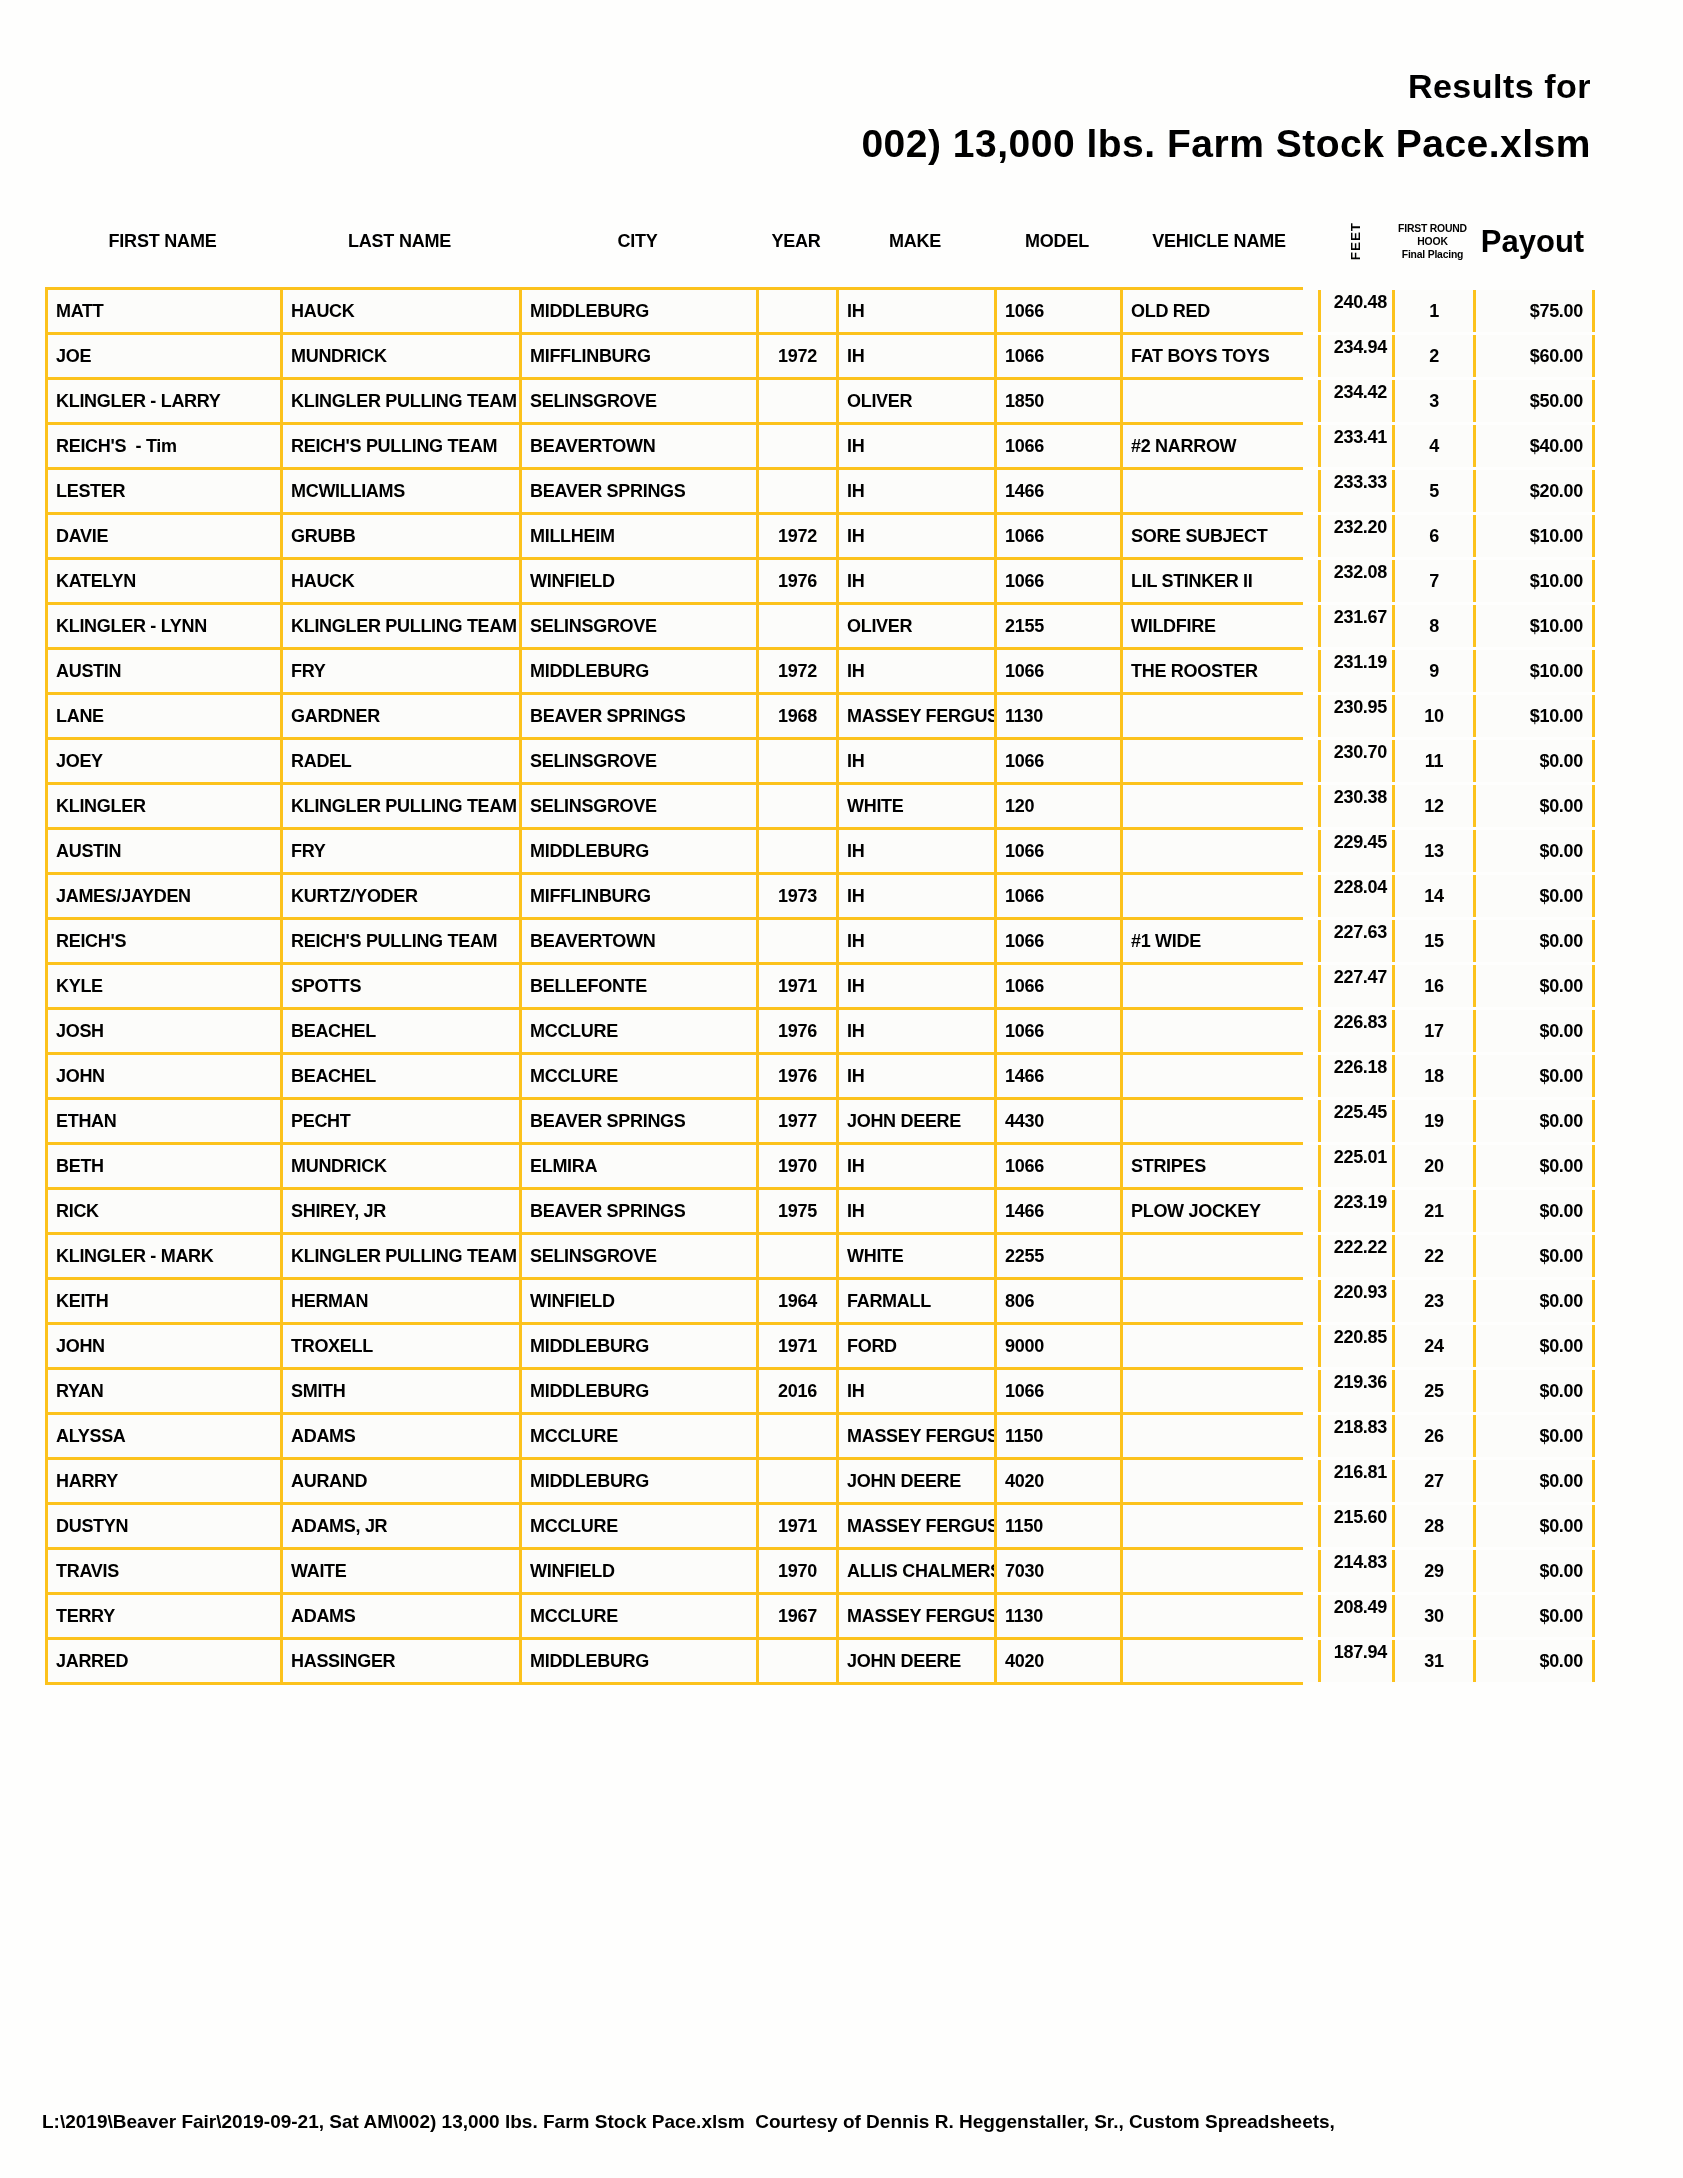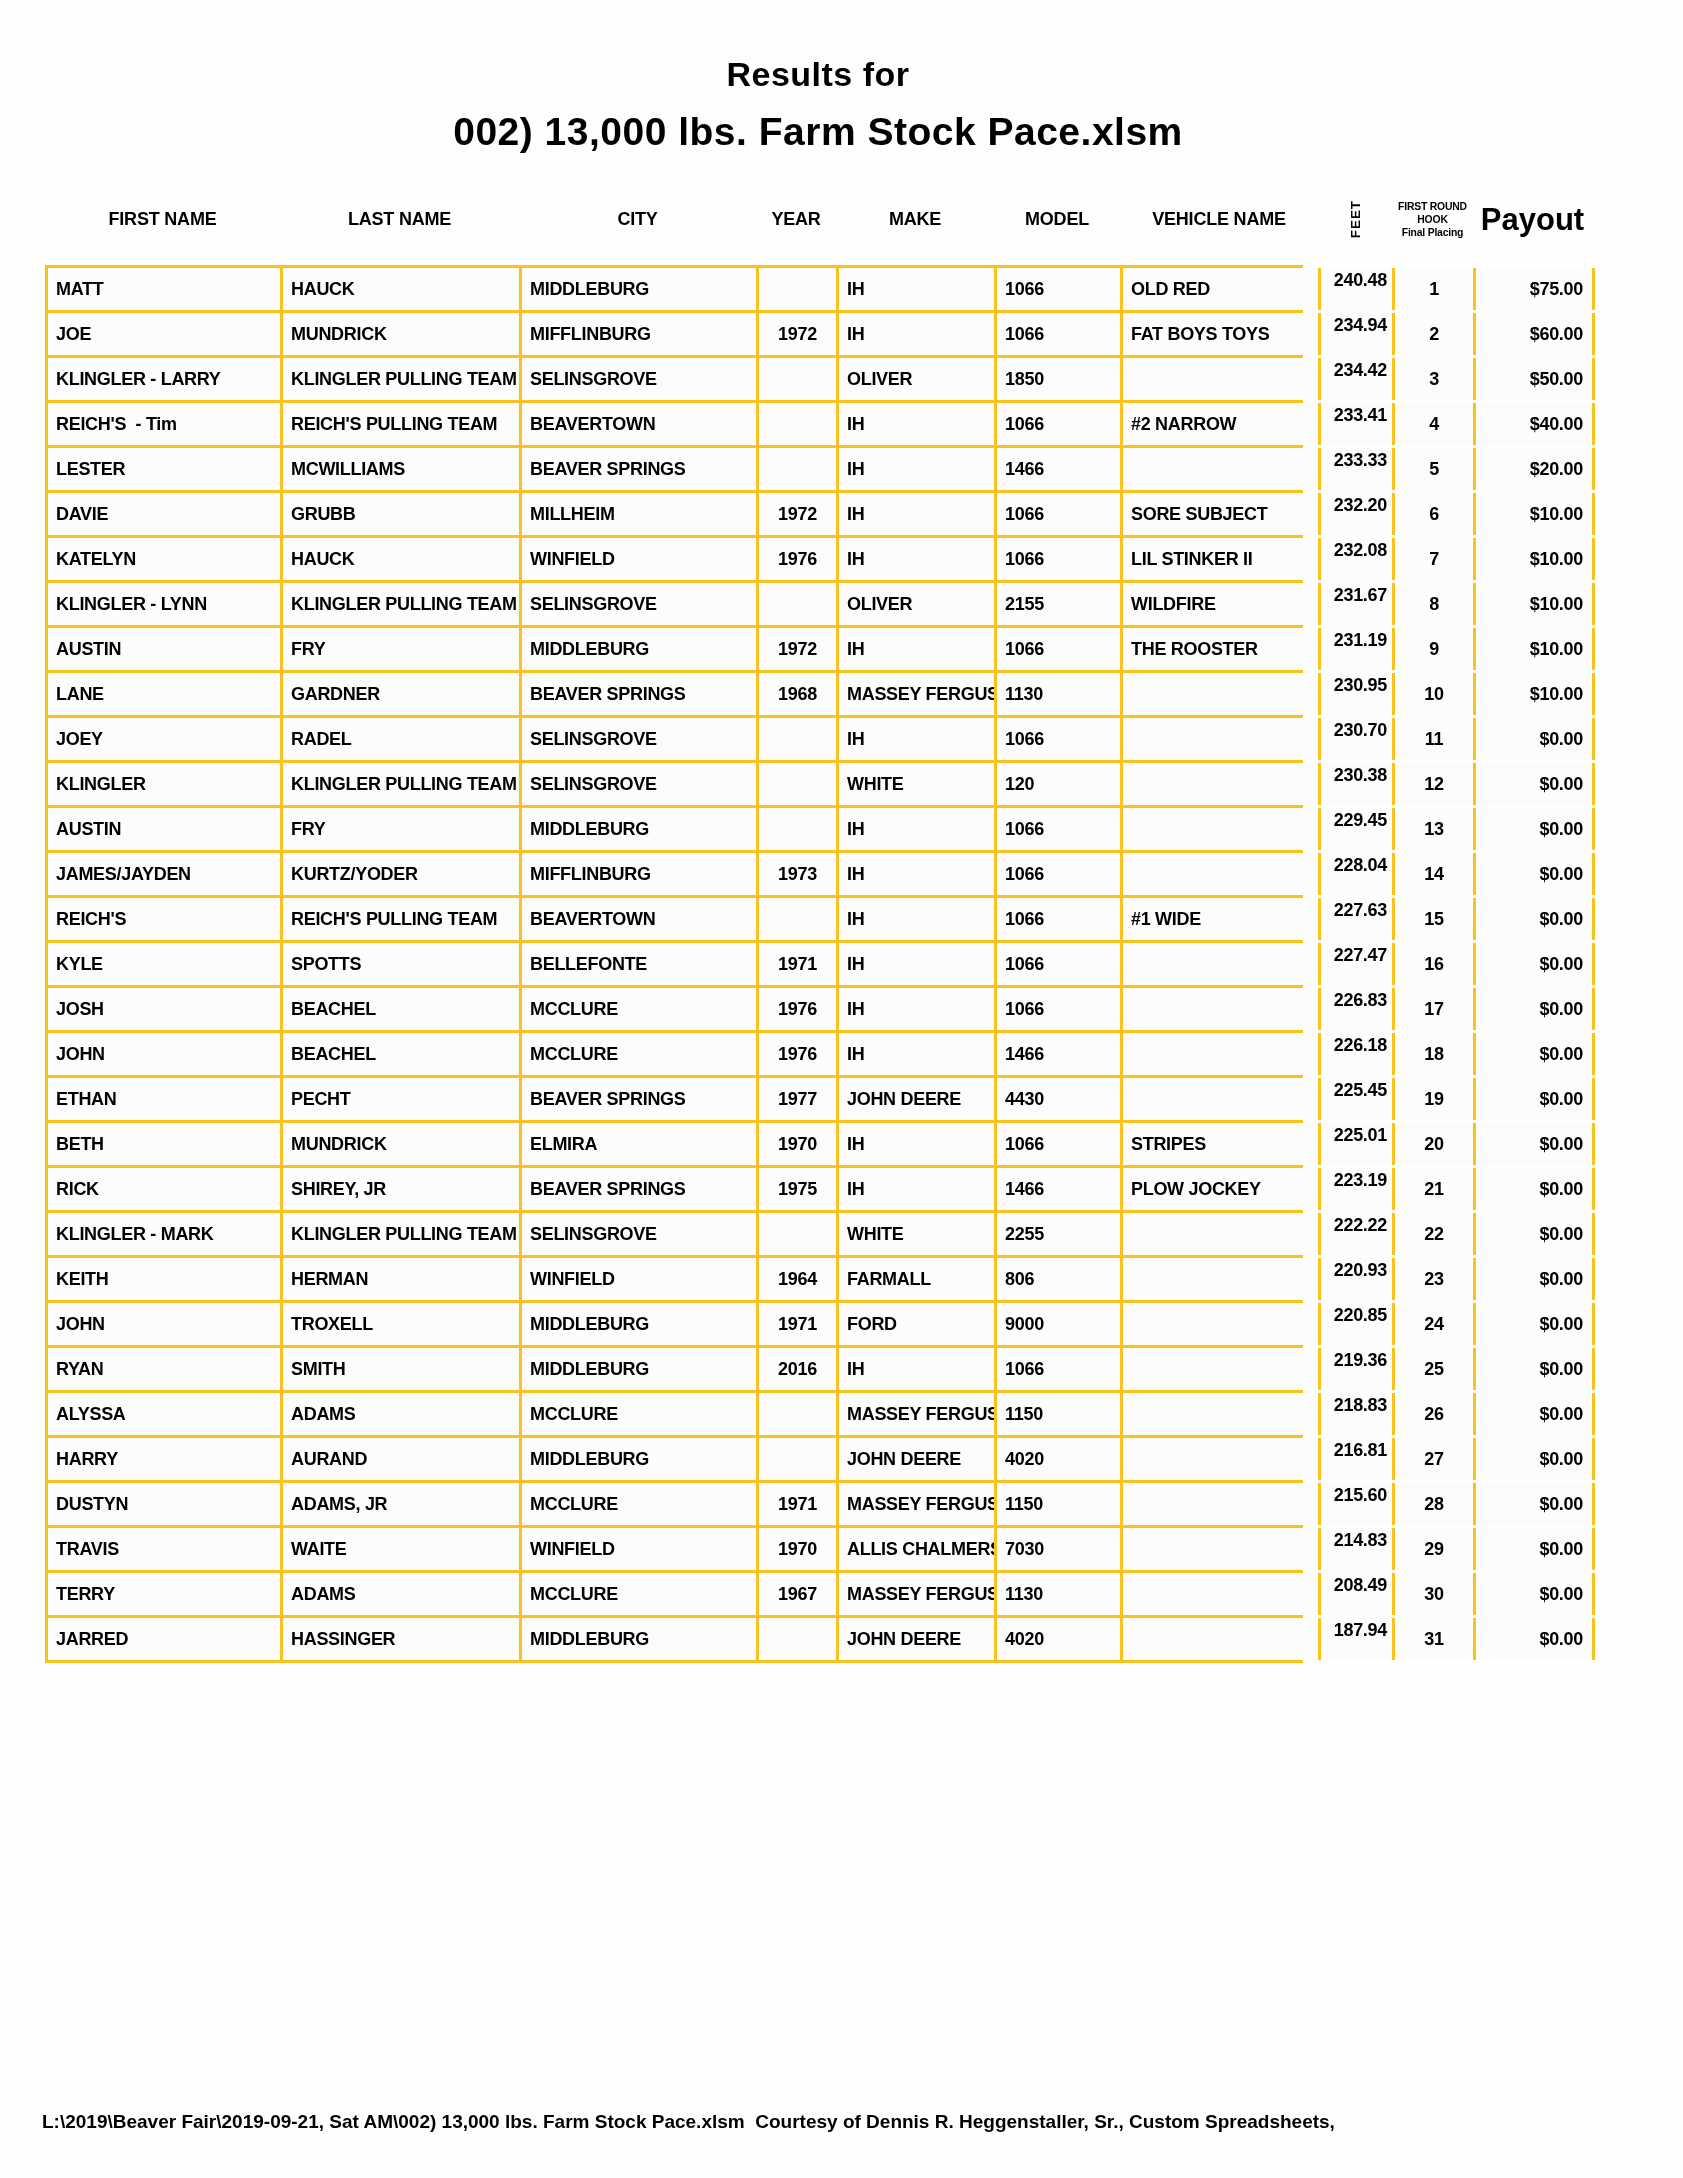--- a/index.html
+++ b/index.html
@@ -5,28 +5,28 @@
   html,body{margin:0;padding:0;}
   body{
     width:1683px;height:2178px;position:relative;
     background:#fefefd;
     font-family:"Liberation Sans", sans-serif;
     color:#000;
     overflow:hidden;
   }
   
   .title-block{
-    position:absolute;left:45px;top:55px;width:1546px;
-    text-align:center;
+    position:absolute;left:45px;top:67px;width:1546px;
+    text-align:right;
   }
   .title-line1{font-size:34px;font-weight:700;letter-spacing:0.5px;margin:0 0 16px 0;}
   .title-line2{font-size:39px;font-weight:700;letter-spacing:0.5px;margin:0;}
 
   
-  .sheet{position:absolute;left:45px;top:174px;width:1258px;}
+  .sheet{position:absolute;left:45px;top:196px;width:1258px;}
   .hdr-row,.row{
     display:grid;
     grid-template-columns:235px 239px 237px 80px 158px 126px 198px 74px 81px 119px;
   }
   .hdr-row{height:91px;}
   .hcell{
     display:flex;align-items:center;justify-content:center;
     font-weight:700;font-size:18px;letter-spacing:-0.2px;
     text-align:center;
   }

